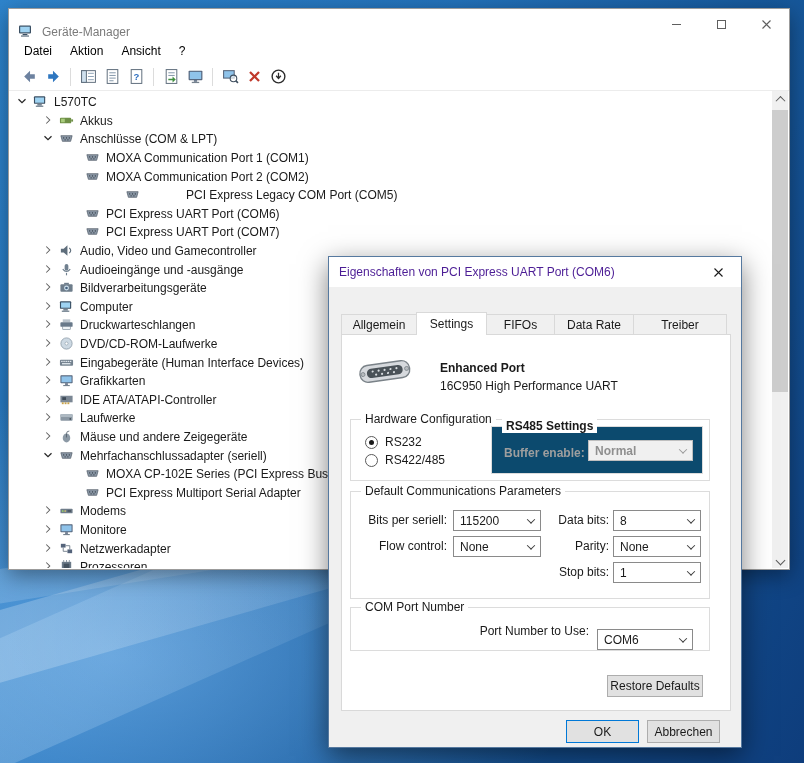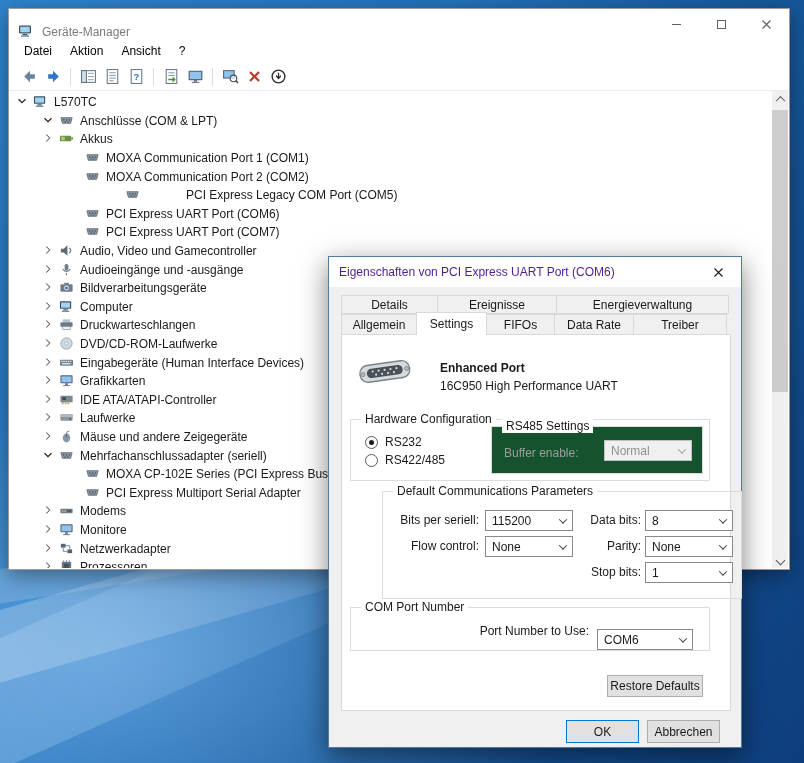--- a/index.html
+++ b/index.html
@@ -77,30 +77,30 @@
   .dev-name { position:absolute; left:98px; top:26px; font-weight:bold; }
   .dev-desc { position:absolute; left:98px; top:44px; }
 
   .groupbox { position:absolute; border:1px solid #dcdcdc; }
   .legend { position:absolute; top:-8px; left:10px; background:#fff; padding:0 4px; line-height:14px; }
   .g1 { left:8px; top:84px; width:360px; height:62px; }
   .radio { position:absolute; display:flex; align-items:center; gap:7px; }
   .radio1 { left:14px; top:15px; } .radio2 { left:14px; top:33px; }
   .rb { width:13px; height:13px; border:1px solid #5a5a5a; border-radius:50%; background:#fff; display:inline-flex; align-items:center; justify-content:center; }
   .rb.checked::after { content:""; width:5px; height:5px; border-radius:50%; background:#1a1a1a; }
-  .g1i { left:140px; top:6px; width:212px; height:48px; background:#14532d; }
+  .g1i { left:140px; top:6px; width:212px; height:48px; background:#0c4a6e;font-weight:bold; }
   .buf-label { position:absolute; left:12px; top:16px; color:#9e9e9e; line-height:21px; }
   .combo { position:absolute; height:21px; background:#fff; border:1px solid #8a8a8a; display:flex; align-items:center; justify-content:space-between; padding:0 6px 0 6px; }
   .combo .cv { overflow:hidden; white-space:nowrap; }
   .carr { width:6px; height:6px; border-right:1.4px solid #3c3c3c; border-bottom:1.4px solid #3c3c3c; transform:rotate(45deg) translate(-1px,-1px); flex:0 0 auto; margin-left:6px; }
   .combo.disabled { background:#f0f0f0; border-color:#bfbfbf; color:#8f8f8f; }
   .combo.disabled .carr { border-color:#9a9a9a; }
-  .cmb-buffer { left:112px; top:13px; width:88px;text-align:right; }
-
-  .g2 { left:8px; top:156px; width:360px; height:108px;margin-left:32px; }
+  .cmb-buffer { left:96px; top:13px; width:105px;text-align:right; }
+
+  .g2 { left:8px; top:156px; width:360px; height:108px; }
   .flabel { position:absolute; height:21px; line-height:21px; }
   .lc1 { left:0; width:96px; text-align:right; } .lc2 { left:192px; width:66px; text-align:right; }
   .r1 { top:18px; } .r2 { top:44px; } .r3 { top:70px; }
   .cmb-c1 { left:102px; width:88px; } .cmb-c2 { left:262px; width:88px; }
 
   .g3 { left:8px; top:272px; width:360px; height:44px; }
   .lport { left:0; top:13px; width:238px; text-align:right; }
   .cmb-port { left:246px; top:13px; width:96px;margin-top:8px; }
 
   .btn { display:flex; align-items:center; justify-content:center; background:#e1e1e1; border:1px solid #adadad; color:#1a1a1a; }
@@ -267,49 +267,49 @@
               <rect x="2.2" y="3.7" width="9.6" height="5.6" fill="#9fd3f2"></rect>
               <rect x="4.6" y="11" width="4.8" height="1.2" fill="#3a4f63"></rect>
               <rect x="3" y="12.4" width="8" height="1.3" fill="#6b7b8a"></rect>
             </svg>
           </span>
           <span class="tlabel">L570TC</span>
         </div>
         <div class="trow" style="padding-left: 32px;">
           <span class="chev">
             <svg viewBox="0 0 16 16">
-              <path d="M4 6 l4 4 4 -4" fill="none" stroke="#262626" stroke-width="1.4"></path>
-            </svg>
-          </span>
-          <span class="ticon">
-            <svg viewBox="0 0 16 16">
-              <path d="M2 5 h12 l-1.6 6 h-8.8 z" fill="#8a97a5" stroke="#55606c" stroke-width="0.8"></path>
-              <circle cx="5" cy="7.4" r="0.7" fill="#2f3842"></circle>
-              <circle cx="8" cy="7.4" r="0.7" fill="#2f3842"></circle>
-              <circle cx="11" cy="7.4" r="0.7" fill="#2f3842"></circle>
-              <circle cx="6.5" cy="9.4" r="0.7" fill="#2f3842"></circle>
-              <circle cx="9.5" cy="9.4" r="0.7" fill="#2f3842"></circle>
-            </svg>
-          </span>
-          <span class="tlabel">Anschlüsse (COM &amp; LPT)</span>
-        </div>
-        <div class="trow" style="padding-left: 32px;">
-          <span class="chev">
-            <svg viewBox="0 0 16 16">
               <path d="M6 4 l4 4 -4 4" fill="none" stroke="#5f5f5f" stroke-width="1.2"></path>
             </svg>
           </span>
           <span class="ticon">
             <svg viewBox="0 0 16 16">
               <rect x="1" y="5" width="12" height="6" rx="1" fill="#6e8f46"></rect>
               <rect x="13" y="6.8" width="2" height="2.4" fill="#6e8f46"></rect>
               <rect x="2.2" y="6.1" width="4" height="3.8" fill="#a9cc7c"></rect>
             </svg>
           </span>
           <span class="tlabel">Akkus</span>
+        </div>
+        <div class="trow" style="padding-left: 32px;">
+          <span class="chev">
+            <svg viewBox="0 0 16 16">
+              <path d="M4 6 l4 4 4 -4" fill="none" stroke="#262626" stroke-width="1.4"></path>
+            </svg>
+          </span>
+          <span class="ticon">
+            <svg viewBox="0 0 16 16">
+              <path d="M2 5 h12 l-1.6 6 h-8.8 z" fill="#8a97a5" stroke="#55606c" stroke-width="0.8"></path>
+              <circle cx="5" cy="7.4" r="0.7" fill="#2f3842"></circle>
+              <circle cx="8" cy="7.4" r="0.7" fill="#2f3842"></circle>
+              <circle cx="11" cy="7.4" r="0.7" fill="#2f3842"></circle>
+              <circle cx="6.5" cy="9.4" r="0.7" fill="#2f3842"></circle>
+              <circle cx="9.5" cy="9.4" r="0.7" fill="#2f3842"></circle>
+            </svg>
+          </span>
+          <span class="tlabel">Anschlüsse (COM &amp; LPT)</span>
         </div>
         <div class="trow" style="padding-left: 58px;">
           <span class="chev"></span>
           <span class="ticon">
             <svg viewBox="0 0 16 16">
               <path d="M2 5 h12 l-1.6 6 h-8.8 z" fill="#8a97a5" stroke="#55606c" stroke-width="0.8"></path>
               <circle cx="5" cy="7.4" r="0.7" fill="#2f3842"></circle>
               <circle cx="8" cy="7.4" r="0.7" fill="#2f3842"></circle>
               <circle cx="11" cy="7.4" r="0.7" fill="#2f3842"></circle>
               <circle cx="6.5" cy="9.4" r="0.7" fill="#2f3842"></circle>
@@ -679,25 +679,20 @@
   <div class="dlg">
     <div class="dlg-titlebar">
       <span class="dlg-title">Eigenschaften von PCI Express UART Port (COM6)</span>
       <div class="dlg-close">
           <svg viewBox="0 0 11 11">
             <path d="M1.5 1.5 L9.5 9.5 M9.5 1.5 L1.5 9.5" stroke="#1a1a1a" stroke-width="1.1"></path>
           </svg>
         </div>
     </div>
 
-    <div class="tabs-back">
-      <div class="tab back b0">Details</div>
-      <div class="tab back b1">Ereignisse</div>
-      <div class="tab back b2">Energieverwaltung</div>
-    </div>
     <div class="tabs-front">
       <div class="tab front f0">Allgemein</div>
       <div class="tab front f1 active">Settings</div>
       <div class="tab front f2">FIFOs</div>
       <div class="tab front f3">Data Rate</div>
       <div class="tab front f4">Treiber</div>
     </div>
 
     <div class="tab-panel">
       <span class="db9">

